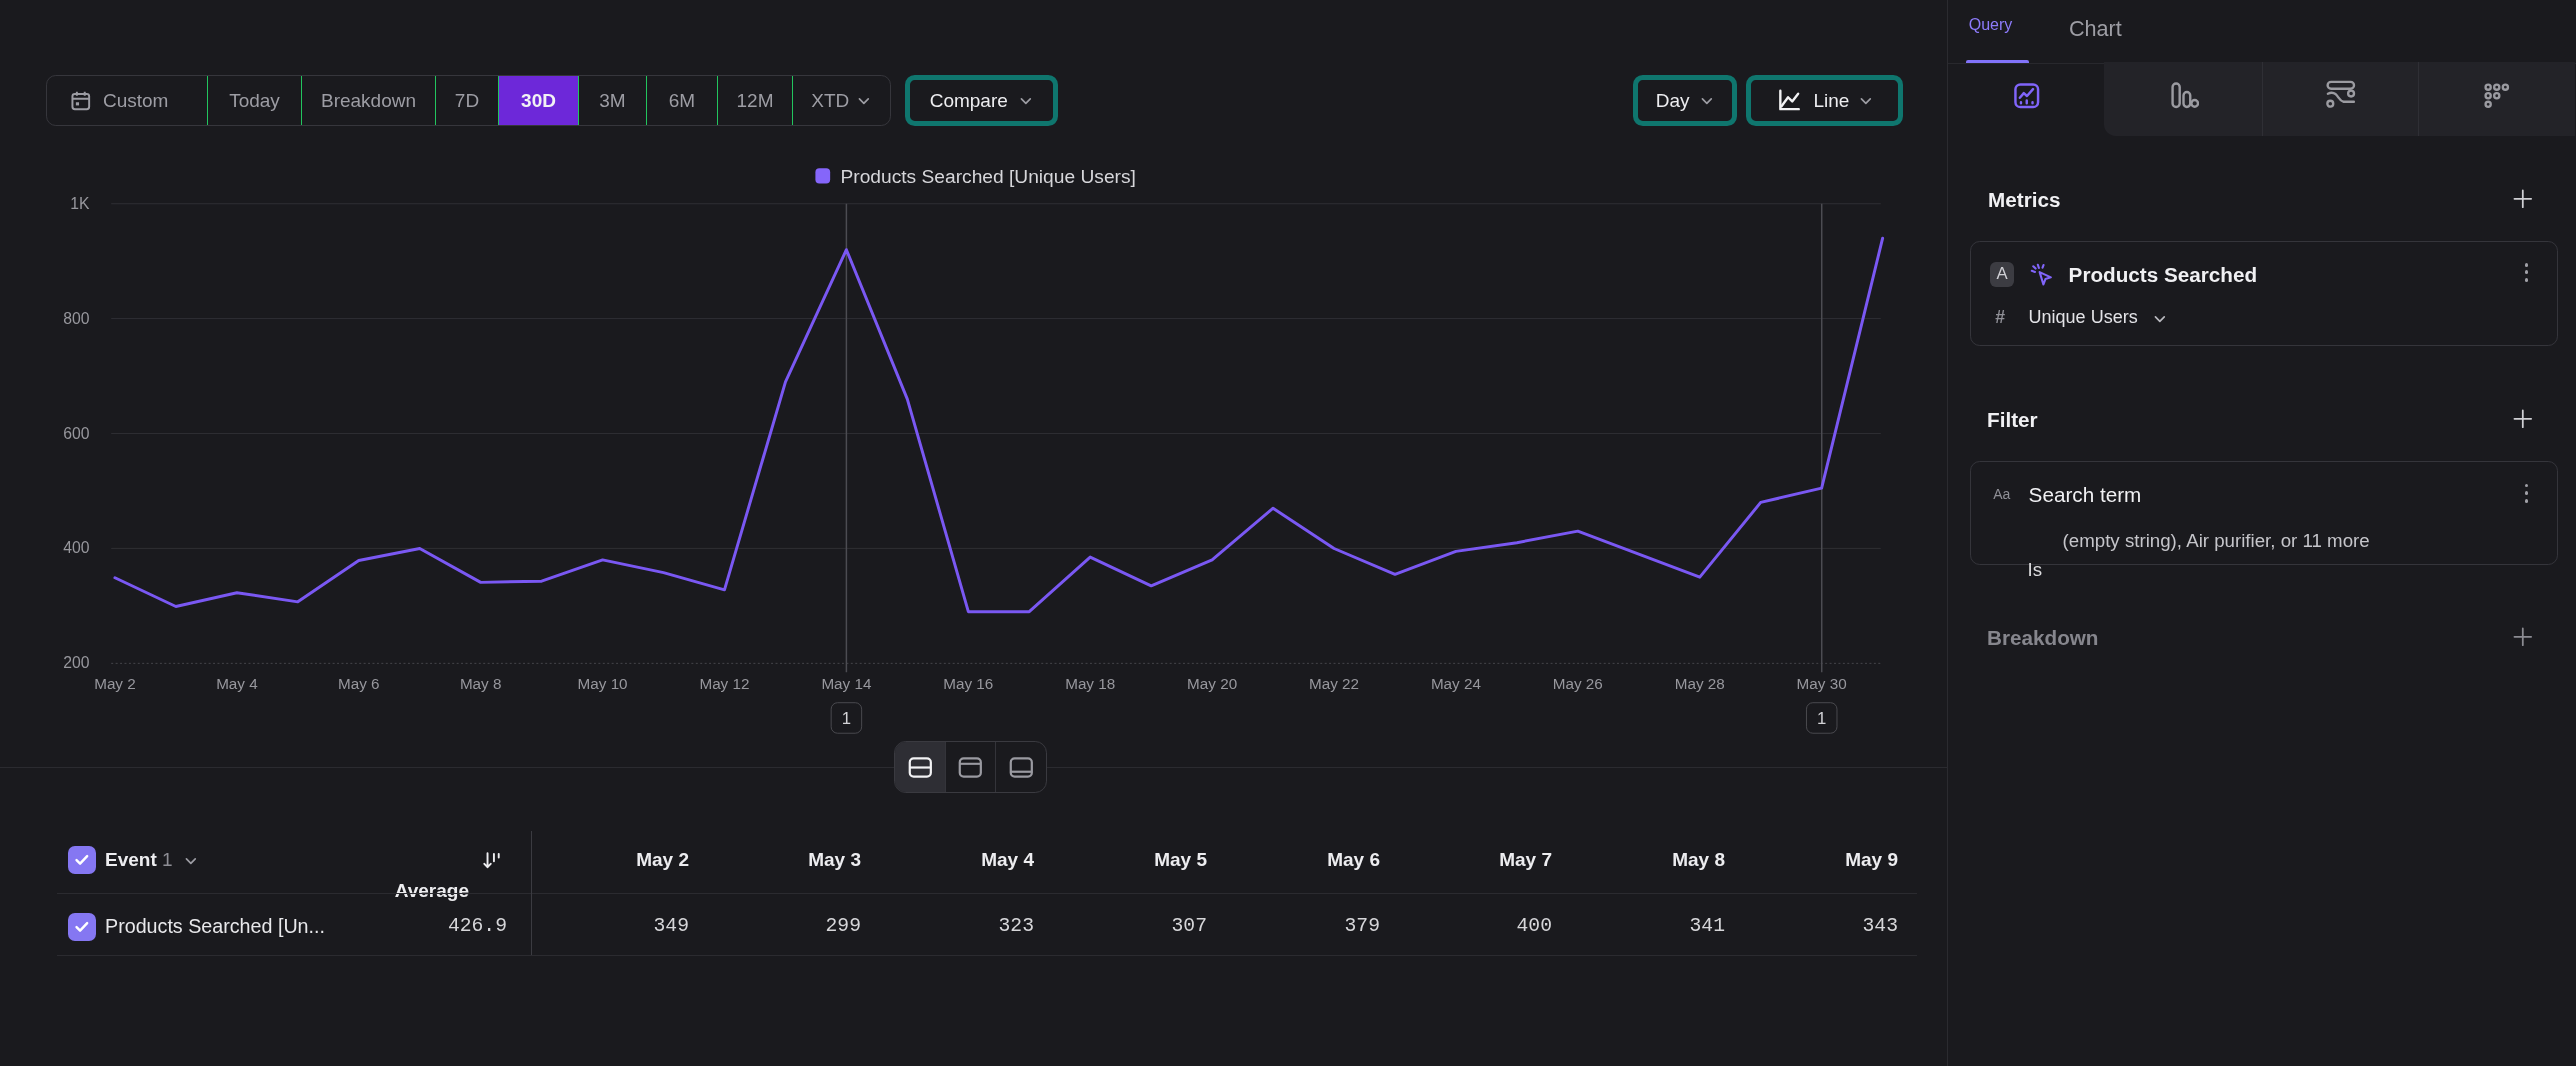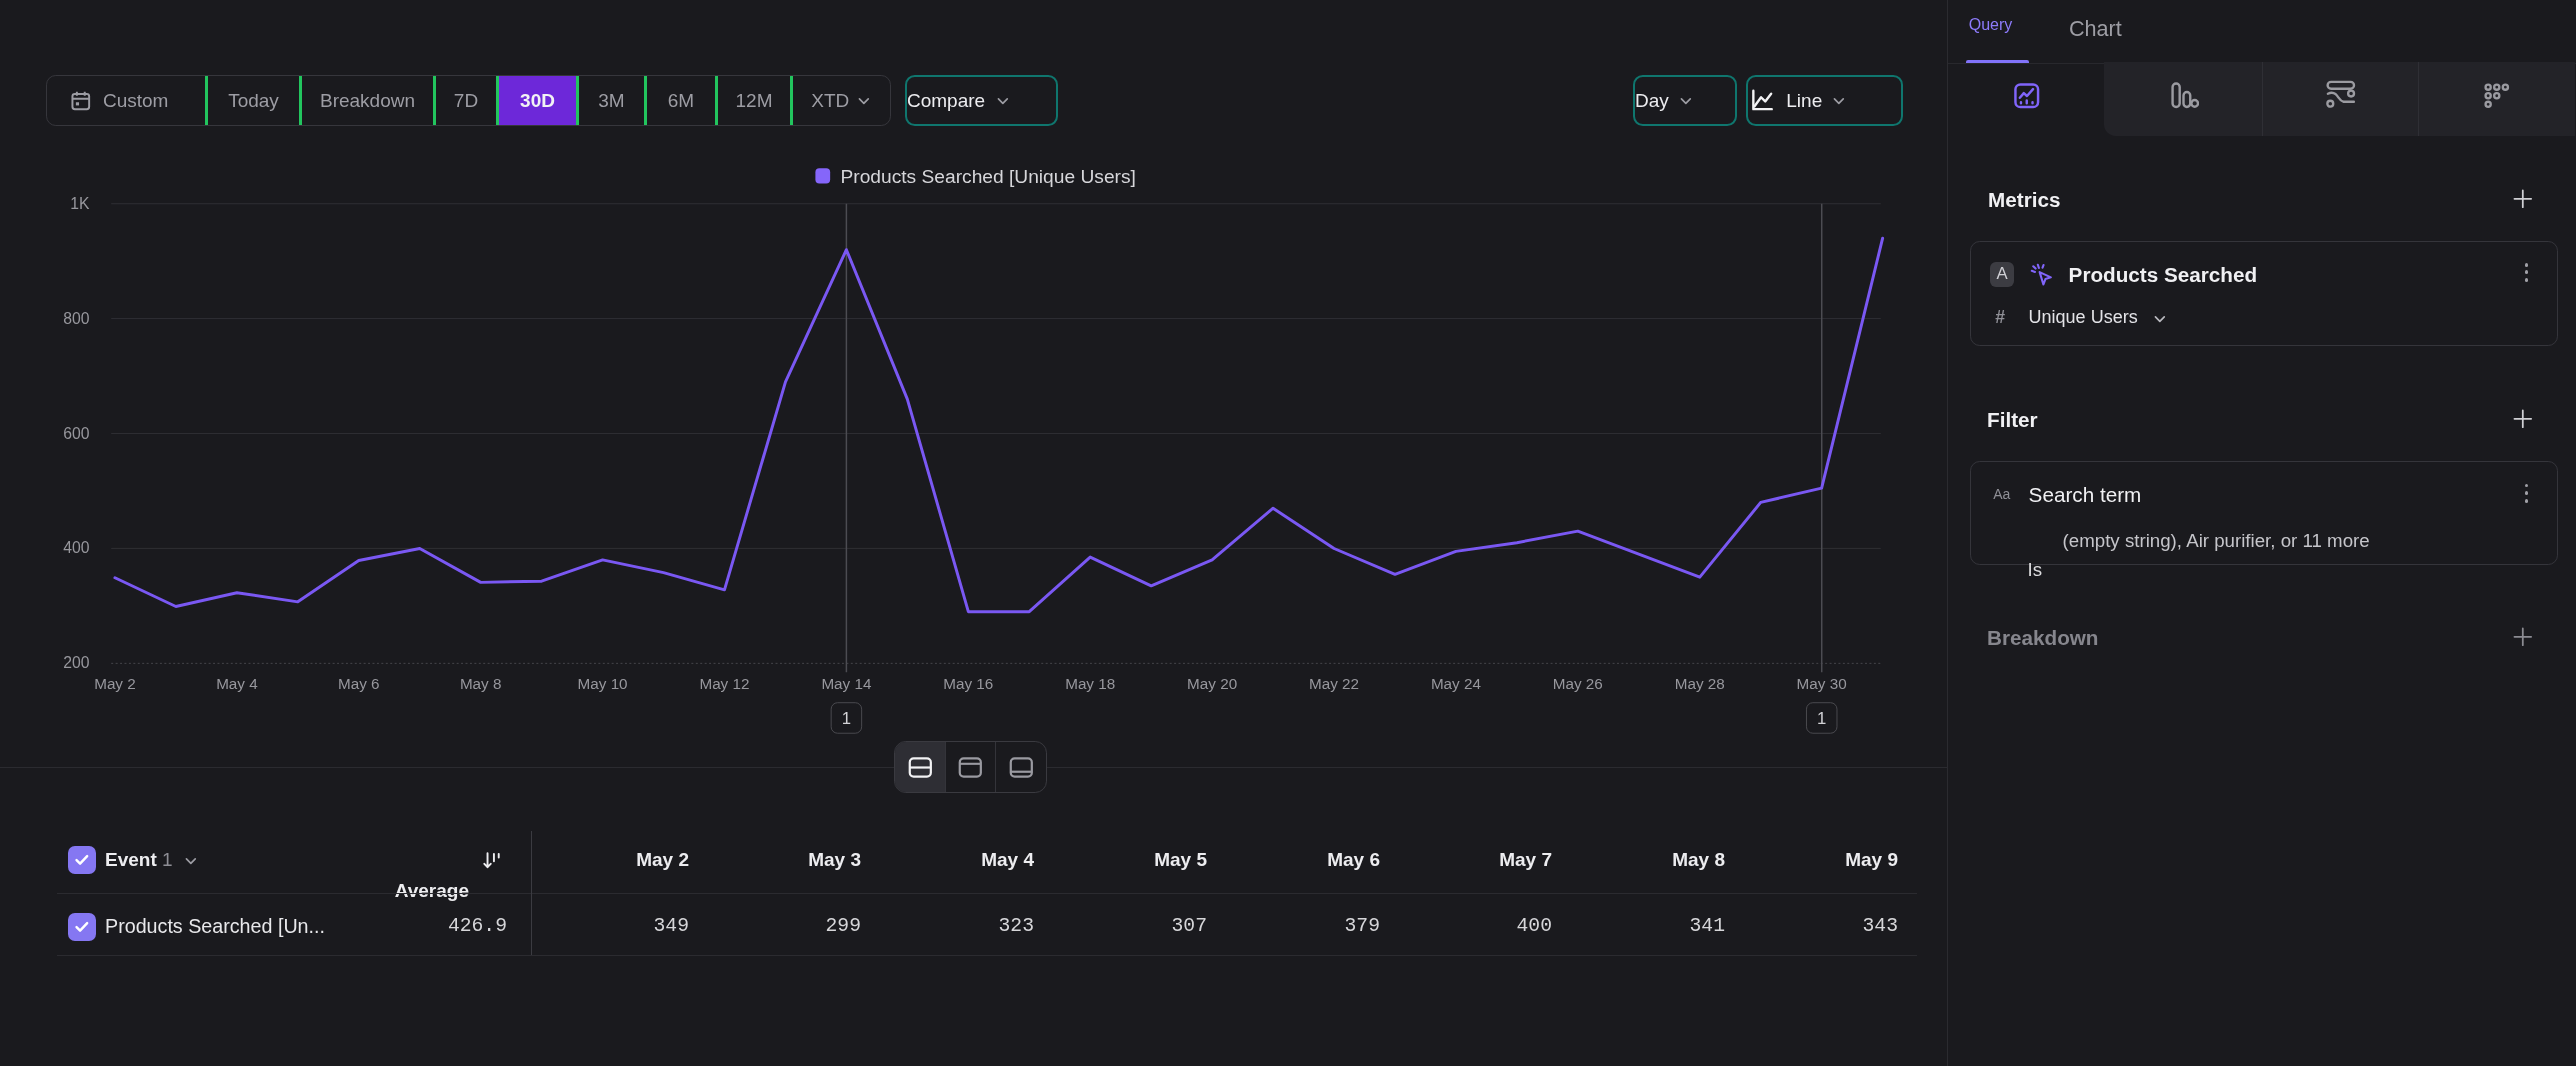--- a/index.html
+++ b/index.html
@@ -2,27 +2,27 @@
 <html><head>
 <meta charset="utf-8">
 <style>
   html,body{margin:0;padding:0;background:#1a1a1e;}
   *{box-sizing:border-box;}
   #app{position:relative;width:2576px;height:1067px;background:#1a1a1e;
        font-family:"Liberation Sans",sans-serif;overflow:hidden;}
   .abs{position:absolute;}
   .txt{position:absolute;white-space:nowrap;}
   
-  .btn{position:absolute;top:75px;height:51px;border:2px solid #0f766e;border-radius:9.8px;
-       display:flex;align-items:center;justify-content:flex-start;color:#ededf0;font-size:19px;}
+  .btn{position:absolute;top:75px;height:51px;border:5px solid #0f766e;border-radius:9.8px;
+       display:flex;align-items:center;justify-content:center;color:#ededf0;font-size:19px;}
   .chev{width:15.7px;height:15.7px;}
   .dategroup{position:absolute;left:46px;top:75px;width:845px;height:51px;
      border:1px solid #36363c;border-radius:9.8px;display:flex;overflow:hidden;}
   .seg{display:flex;align-items:center;justify-content:center;color:#9d9da4;
-     font-size:19px;border-right:3px solid #22c55e;height:100%;}
+     font-size:19px;border-right:1px solid #22c55e;height:100%;}
   .seg:last-child{border-right:none;}
   .seg.sel{background:#6d28d9;color:#f2f2f4;font-weight:700;}
   
   .hline{position:absolute;background:#2b2b30;height:1px;}
   .vline{position:absolute;background:#3b3b41;width:1px;}
   .layoutseg{position:absolute;left:894px;top:741px;width:153px;height:52px;
      border:1px solid #3a3a40;border-radius:11.8px;display:flex;overflow:hidden;background:#1a1a1e;}
   .lcell{flex:1;display:flex;align-items:center;justify-content:center;border-right:1px solid #34343a;}
   .lcell:last-child{border-right:none;}
   .lcell.sel{background:#2e2e34;}

